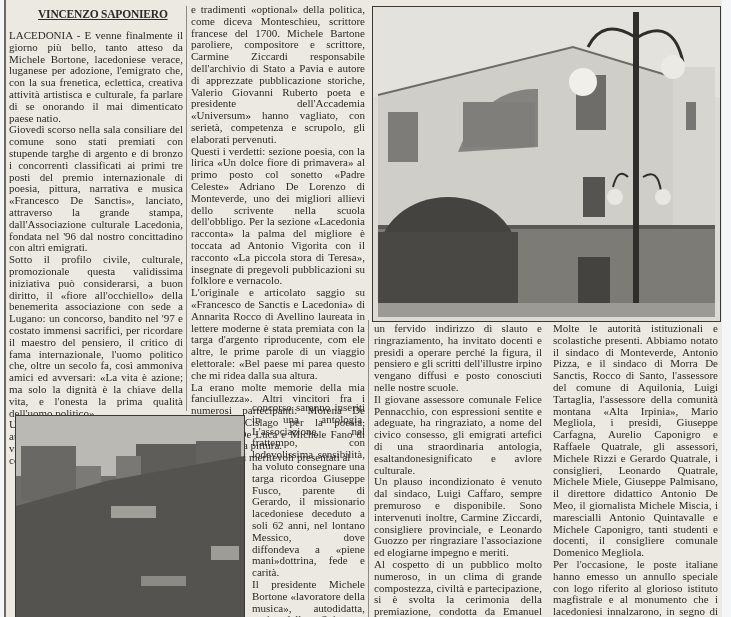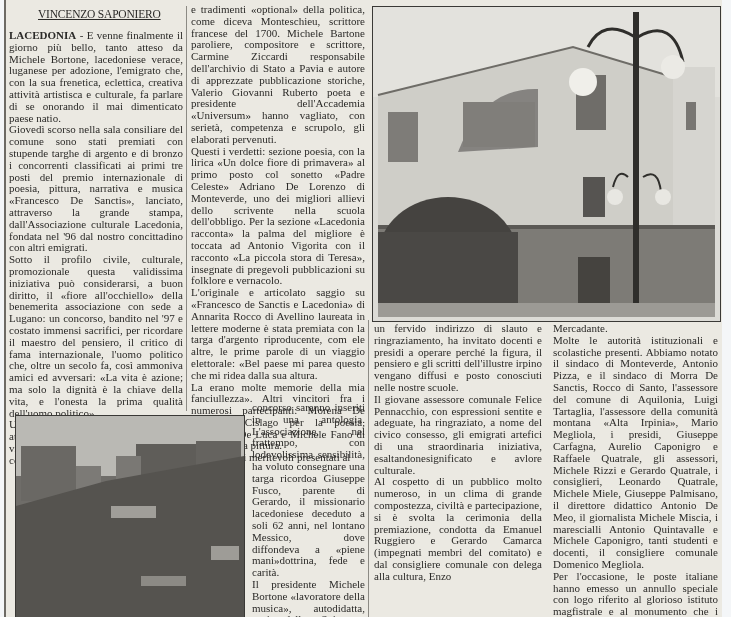--- a/index.html
+++ b/index.html
@@ -1,21 +1,21 @@
 <!DOCTYPE html>
 <html><head>
 <meta charset="utf-8">
 <style>
   html, body { margin:0; padding:0; }
   body { width:731px; height:617px; background:#f4f6f8; position:relative; overflow:hidden; }
   .paper { position:absolute; left:4px; top:0; width:716px; height:617px; background:#ebe9e2; border-left:2px solid #6d6a64; }
   .col { position:absolute; font-family:"Liberation Serif", serif; font-size:11px; line-height:11.8px; color:#2b2a28; text-align:justify; }
   .col p { margin:0; text-indent:0; }
-  .byline { position:absolute; left:38px; top:8px; font-family:"Liberation Serif", serif; font-weight:normal; font-size:11.5px; color:#2b2a28; text-decoration:underline; letter-spacing:-0.2px; }
-  .lead { font-weight:bold; }
+  .byline { position:absolute; left:38px; top:8px; font-family:"Liberation Serif", serif; font-weight:bold; font-size:11.5px; color:#2b2a28; text-decoration:underline; letter-spacing:-0.2px; }
+  .lead { font-weight:normal; }
   .photo { position:absolute; border:1px solid #3a3936; overflow:hidden; }
   .photo1 { left:372px; top:6px; width:347px; height:314px; background:#d8d7d2; }
   .photo2 { left:15px; top:415px; width:228px; height:202px; background:#8a8984; }
   .vrule { position:absolute; width:1px; background:#8c8a84; }
 </style>
 </head>
 <body>
 
 <div class="paper">
 </div>
@@ -41,26 +41,26 @@
 
 <div class="col" style="left:252px; top:402px; width:113px;">
   <p>concorso saranno inseriti in una antologia. L'associazione, nel frattempo, con lodevolissima sensibilità, ha voluto consegnare una targa ricordoa Giuseppe Fusco, parente di Gerardo, il missionario lacedoniese deceduto a soli 62 anni, nel lontano Messico, dove diffondeva a «piene mani»dottrina, fede e carità.</p>
   <p>Il presidente Michele Bortone «lavoratore della musica», autodidatta, socio della «Suisa» e della «Prolitteris» di Zurigo, a conclusione di</p>
 </div>
 
 <div class="vrule" style="left:368px; top:320px; height:297px;"></div>
 
 <div class="col" style="left:374px; top:323px; width:168px;">
   <p>un fervido indirizzo di slauto e ringraziamento, ha invitato docenti e presidi a operare perché la figura, il pensiero e gli scritti dell'illustre irpino vengano diffusi e posto conosciuti nelle nostre scuole.</p>
-  <p>Il giovane assessore comunale Felice Pennacchio, con espressioni sentite e adeguate, ha ringraziato, a nome del civico consesso, gli emigrati artefici di una straordinaria iniziativa, esaltandonesignificato e avlore culturale.</p>
+  <p>Il giovane assessore comunale Felice Pennacchio, con espressioni sentite e adeguate, ha ringraziato, a nome del civico consesso, gli emigrati artefici di una straordinaria antologia, esaltandonesignificato e avlore culturale.</p>
+  <p>Un plauso incondizionato è venuto dal sindaco, Luigi Caffaro, sempre premuroso e disponibile. Sono intervenuti inoltre, Carmine Ziccardi, consigliere provinciale, e Leonardo Guozzo per ringraziare l'associazione ed elogiarne impegno e meriti.</p>
   <p>Al cospetto di un pubblico molto numeroso, in un clima di grande compostezza, civiltà e partecipazione, si è svolta la cerimonia della premiazione, condotta da Emanuel Ruggiero e Gerardo Camarca (impegnati membri del comitato) e dal consigliere comunale con delega alla cultura, Enzo</p>
 </div>
 
 <div class="col" style="left:553px; top:323px; width:165px;">
-  <p>Mercadante.</p>
   <p>Molte le autorità istituzionali e scolastiche presenti. Abbiamo notato il sindaco di Monteverde, Antonio Pizza, e il sindaco di Morra De Sanctis, Rocco di Santo, l'assessore del comune di Aquilonia, Luigi Tartaglia, l'assessore della comunità montana «Alta Irpinia», Mario Megliola, i presidi, Giuseppe Carfagna, Aurelio Caponigro e Raffaele Quatrale, gli assessori, Michele Rizzi e Gerardo Quatrale, i consiglieri, Leonardo Quatrale, Michele Miele, Giuseppe Palmisano, il direttore didattico Antonio De Meo, il giornalista Michele Miscia, i marescialli Antonio Quintavalle e Michele Caponigro, tanti studenti e docenti, il consigliere comunale Domenico Megliola.</p>
   <p>Per l'occasione, le poste italiane hanno emesso un annullo speciale con logo riferito al glorioso istituto magfistrale e al monumento che i lacedoniesi innalzarono, in segno di perenne gratitudine a Francesco De Sanctis nel 1895.</p>
 </div>
 
 <div class="photo photo1">
   <svg width="347" height="314" viewBox="0 0 347 314">
     <rect width="347" height="314" fill="#dcdbd6"></rect>
 
     <rect width="347" height="90" fill="#e3e2dd"></rect>
 

